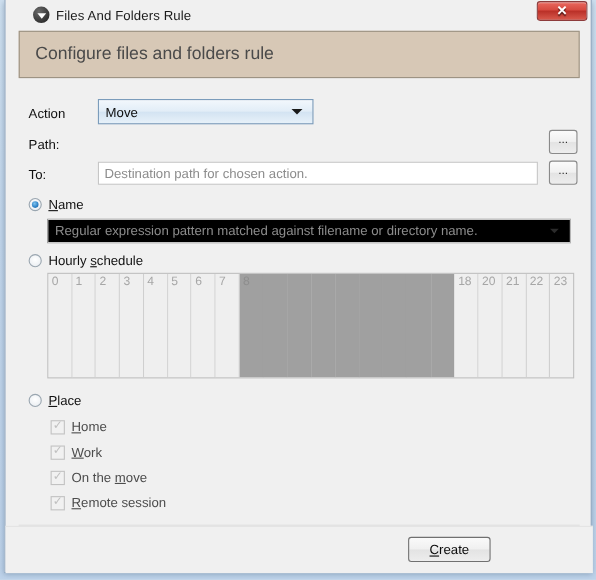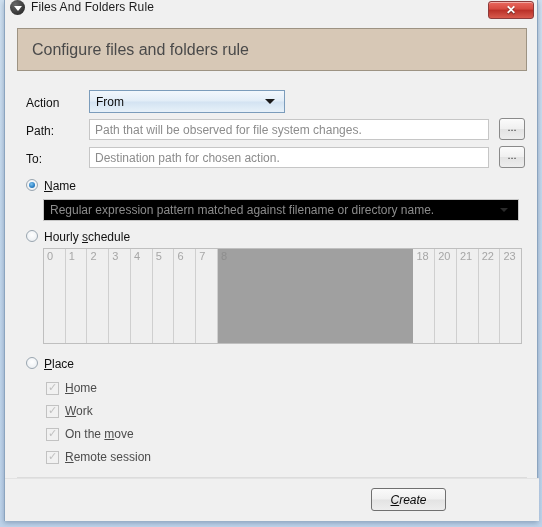--- a/index.html
+++ b/index.html
@@ -53,21 +53,21 @@
     background: #f0f0f0;
     border: 1px solid #8ba4bf;
     border-top: none;
     box-shadow: 0 2px 5px rgba(40,70,100,.35);
   }
 
   
   #title-bar {
     position: absolute; left: 0; top: 0; width: 100%; height: 21px;
     background: transparent;
-    display: flex; align-items: flex-start;
+    display: flex; align-items: flex-end; padding-left: 20px;
   }
   #app-icon {
     width: 15px; height: 15px; margin-left: 5px; margin-right: 6px;
     border-radius: 50%;
     background: radial-gradient(circle at 35% 30%, #6a6a6a 0%, #3a3a3a 60%, #1d1d1d 100%);
     display: flex; align-items: center; justify-content: center;
     flex: 0 0 auto;
   }
   #app-icon .tri {
     width: 0; height: 0;
@@ -170,21 +170,21 @@
   }
   .browse-button .dots {
     font-size: 11px; color: #2f2f2f; line-height: 1; letter-spacing: 0px;
     margin-bottom: 4px;
   }
   #from-browse { left: 482px; top: 42px; }
   #to-browse   { left: 482px; top: 70px; }
 
   
   .radio-row {
-    display: flex; align-items: flex-start; cursor: pointer;
+    display: flex; align-items: center; cursor: pointer;
   }
   .radio {
     width: 12px; height: 12px; border-radius: 50%;
     border: 1px solid #9aa6b0;
     background: radial-gradient(circle at 50% 40%, #ffffff 0%, #eef1f4 70%, #dfe4e9 100%);
     display: flex; align-items: center; justify-content: center;
     flex: 0 0 auto;
   }
   .radio.checked::after {
     content: "";
@@ -283,21 +283,20 @@
     border-top: 1px solid #e3e3e3;
   }
   .dialog-button {
     position: absolute;
     width: 75px; height: 23px;
     border-radius: 3px;
     display: flex; align-items: center; justify-content: center;
     font-size: 12px; color: #0b0b0b;
     cursor: pointer;
     background: linear-gradient(180deg,#fafafa 0%, #f0f0f0 48%, #e3e3e3 52%, #ededed 100%);
-    font-style: italic;
   }
   #create-button {
     left: 366px; top: 9px;
     border: 1px solid #707070;
   }
   #cancel-button {
     left: 447px; top: 9px;
     border: 1px solid #3c9ad4;
     box-shadow: inset 0 0 0 1px #cfe8fa;
     background: linear-gradient(180deg,#fbfdff 0%, #eef6fc 48%, #e2eff9 52%, #edf6fd 100%);
@@ -327,28 +326,25 @@
   </div>
 
   <div id="header-banner">
     <div id="header-title">Configure files and folders rule</div>
   </div>
 
   <div id="form-area">
 
     <div class="row field-label" id="action-label">Action</div>
     <div class="row" id="action-combobox">
-      <span class="combo-text">From</span>
+      <span class="combo-text">Move</span>
       <span class="combo-arrow"></span>
     </div>
 
     <div class="row field-label" id="from-label">Path:</div>
-    <div class="row text-input" id="from-input">
-      <span class="placeholder">Path that will be observed for file system changes.</span>
-    </div>
     <div class="row browse-button" id="from-browse">
       <span class="dots">...</span>
     </div>
 
     <div class="row field-label" id="to-label">To:</div>
     <div class="row text-input" id="to-input">
       <span class="placeholder">Destination path for chosen action.</span>
     </div>
     <div class="row browse-button" id="to-browse">
       <span class="dots">...</span>

